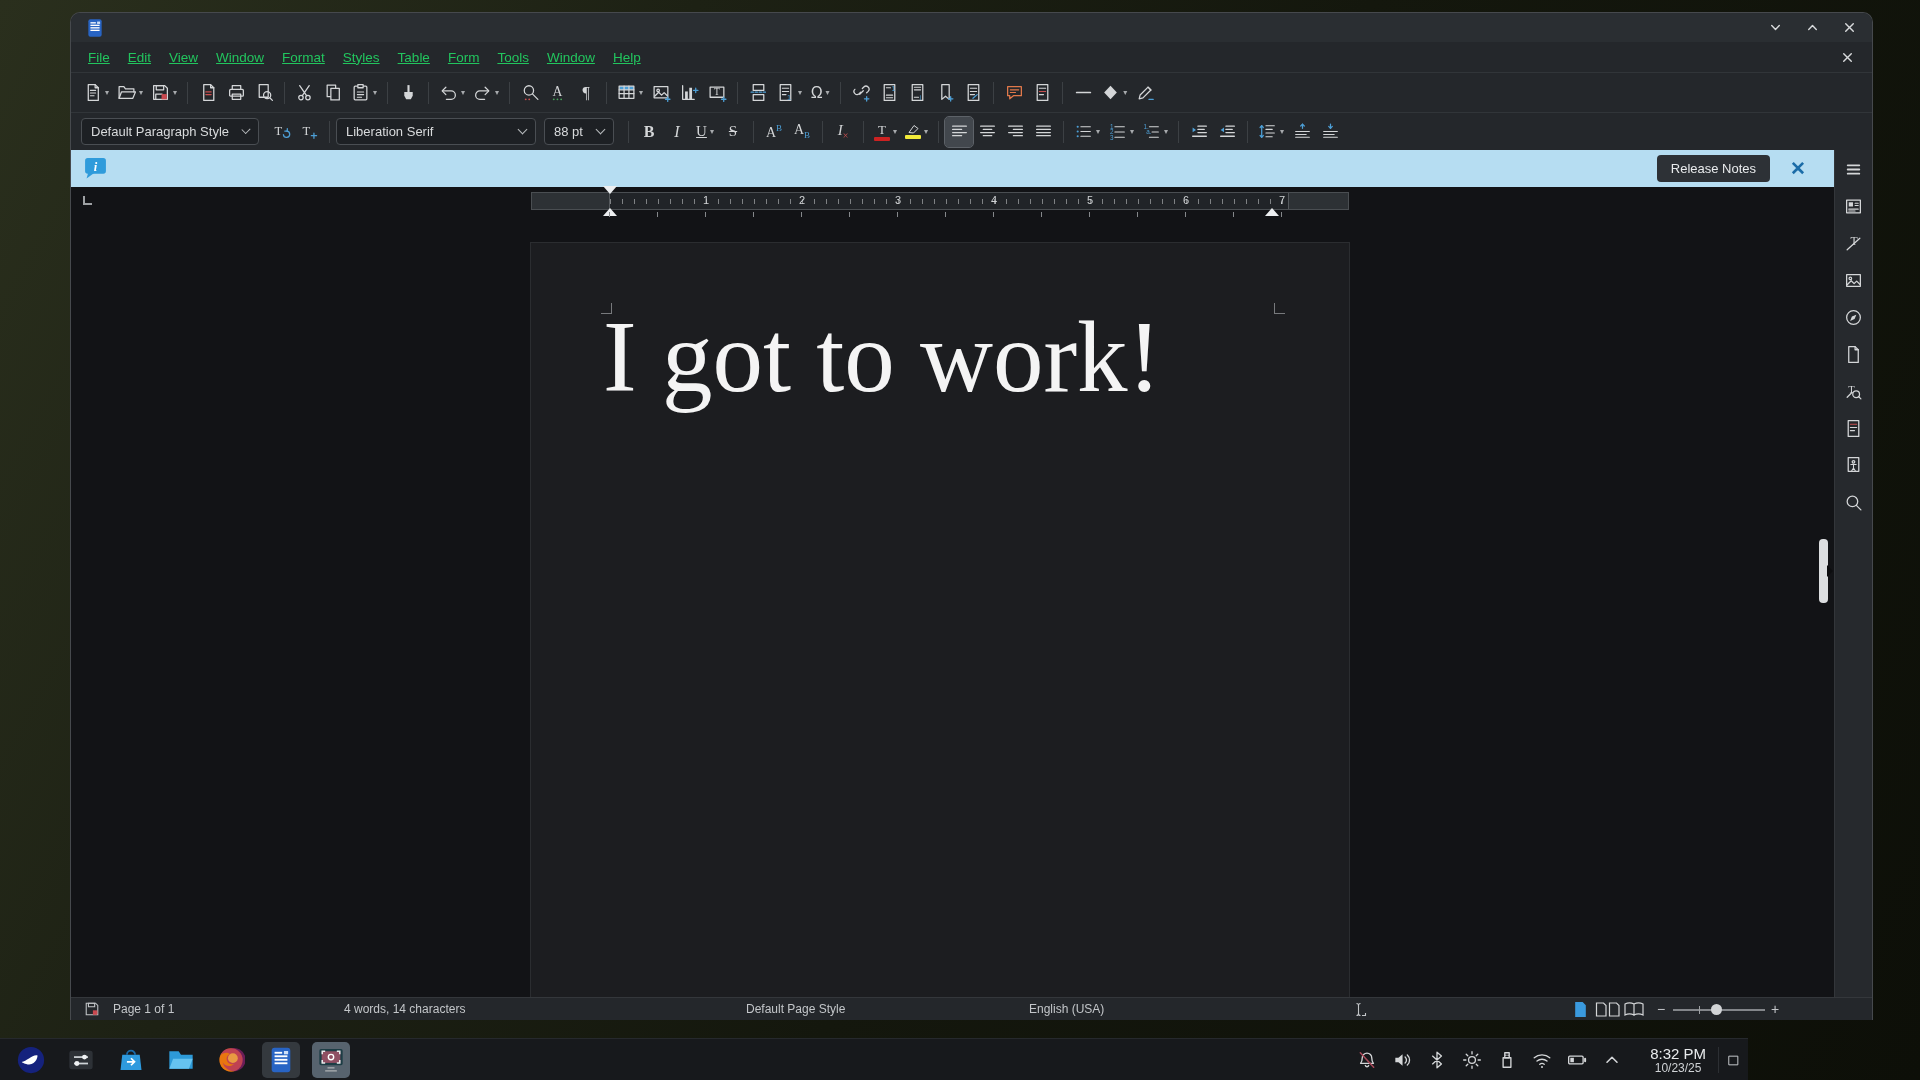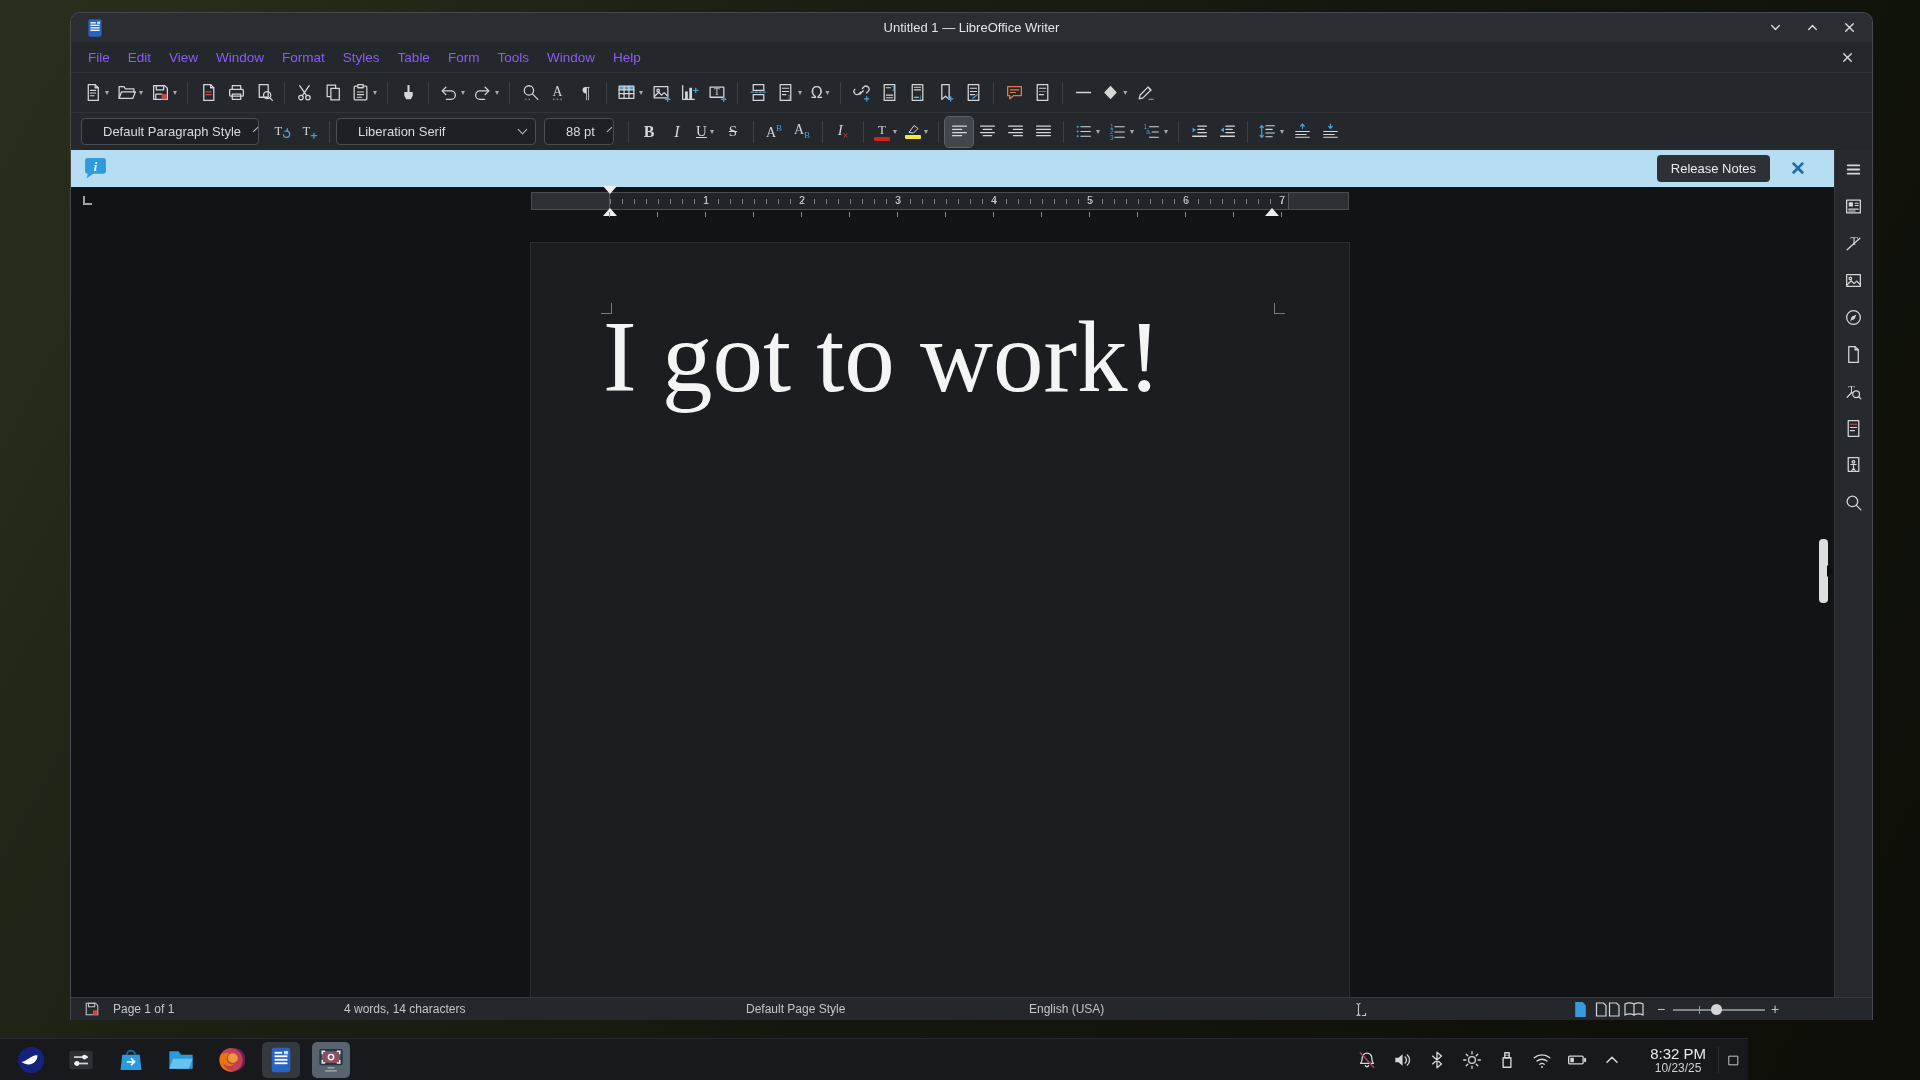--- a/index.html
+++ b/index.html
@@ -24,21 +24,21 @@
   .titlebar .app-ic { width:20px; height:20px; }
   .title {
     position:absolute; left:0; right:0; text-align:center;
     color:#e2e4e6; font-size:13px;
   }
   .win-controls { margin-left:auto; display:flex; gap:20px; align-items:center; z-index:2; }
   .win-controls .wc { display:flex; }
 
   .menubar {
     height:30px; flex:none; background:#24272b; display:flex; align-items:center;
-    padding:0 8px; color:#8b5cf6; font-size:13.5px;
+    padding:0 8px; color:#22c55e; font-size:13.5px;text-decoration:underline;
   }
   .menu-item { padding:4px 9px; border-radius:4px; }
   .menubar .mclose { margin-left:auto; padding-right:8px; display:flex; }
 
   .toolbar {
     height:40px; flex:none; background:#24272b; border-top:1px solid #313539;
     display:flex; align-items:center; padding:0 8px;
   }
   .fmtbar {
     height:38px; flex:none; background:#24272b; border-top:1px solid #313539;
@@ -58,21 +58,21 @@
 
   .combo {
     display:flex; align-items:center; background:#1d2024; border:1px solid #4a4e53;
     border-radius:4px; height:27px; padding:0 9px; color:#d8dadc; font-size:13px;
     margin-right:8px; flex:none;
   }
   .combo .chev {
     width:7px; height:7px; border-right:1.4px solid #b8bbbe; border-bottom:1.4px solid #b8bbbe;
     transform:rotate(45deg); margin-left:auto; margin-top:-4px;
   }
-  .combo .val { margin-right:14px; white-space:nowrap;margin-left:12px; }
+  .combo .val { margin-right:14px; white-space:nowrap; }
 
   
   .mid { flex:1; display:flex; min-height:0; }
   .left-col { flex:1; display:flex; flex-direction:column; min-width:0; }
   .infobar {
     height:37px; flex:none; background:#b6ddf2; display:flex; align-items:center;
     padding:0 12px; gap:10px;
   }
   .infobar-text { color:#14506e; font-size:13.5px; }
   .release-btn {
@@ -176,21 +176,20 @@
     <span class="app-ic ic" id="title-icon">
         <svg width="20" height="20" viewBox="0 0 24 24">
           <rect x="4" y="1.5" width="16" height="21" rx="2.5" fill="#2864c4"></rect>
           <rect x="6.5" y="5" width="6.5" height="1.6" fill="#fff"></rect>
           <rect x="6.5" y="8" width="11" height="1.6" fill="#fff"></rect>
           <rect x="6.5" y="11" width="11" height="1.6" fill="#fff"></rect>
           <rect x="6.5" y="14" width="11" height="1.6" fill="#fff"></rect>
           <rect x="14.5" y="4.3" width="3.6" height="2.8" fill="#cfe0f7"></rect>
         </svg>
       </span>
-    <span class="title">Untitled 1 — LibreOffice Writer</span>
     <span class="win-controls">
       <span class="wc" id="wc-min">
           <svg width="17" height="17" viewBox="0 0 18 18" fill="none" stroke="#d4d6d8" stroke-width="1.2" stroke-linecap="round" stroke-linejoin="round">
             <path d="M5 7l4 4 4-4" stroke="#d8dadc" stroke-width="1.5"></path>
           </svg>
         </span>
       <span class="wc" id="wc-max">
           <svg width="17" height="17" viewBox="0 0 18 18" fill="none" stroke="#d4d6d8" stroke-width="1.2" stroke-linecap="round" stroke-linejoin="round">
             <path d="M5 11l4-4 4 4" stroke="#d8dadc" stroke-width="1.5"></path>
           </svg>

